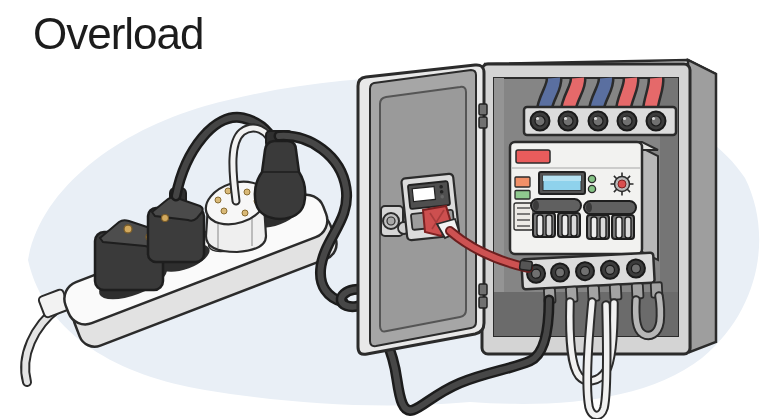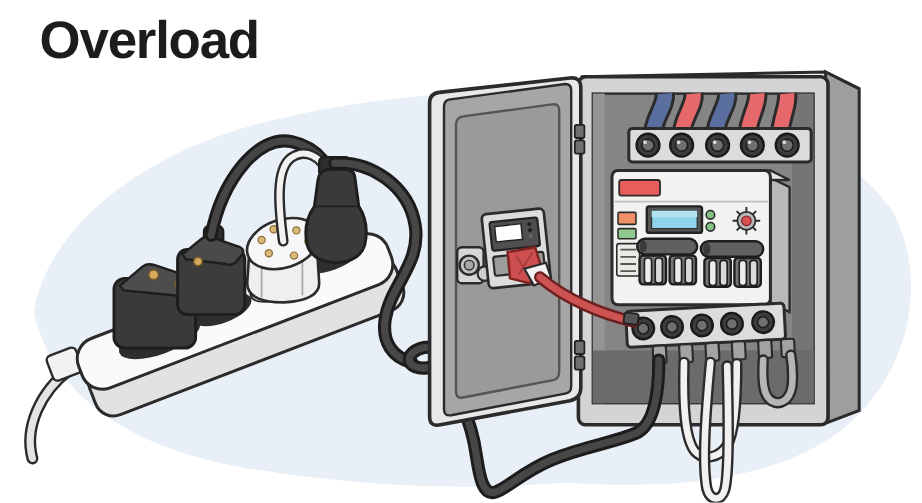--- a/index.html
+++ b/index.html
@@ -1,18 +1,18 @@
 <!DOCTYPE html>
 <html><head>
 <meta charset="utf-8">
 <style>
   html,body{margin:0;padding:0;background:#ffffff;}
   .stage{position:relative;width:768px;height:419px;overflow:hidden;background:#ffffff;
          font-family:"Liberation Sans", sans-serif;}
-  .title{position:absolute;left:33px;top:10px;margin:0;font-size:44px;font-weight:bold;
+  .title{position:absolute;left:33px;top:10px;margin:0;font-size:44px;font-weight:normal;
          color:#1c1c1c;letter-spacing:-1px;line-height:1.1;}
   svg{position:absolute;left:0;top:0;}
 </style>
 </head>
 <body>
 
 <div class="stage">
   <svg width="768" height="419" viewBox="0 0 768 419">
 
     <path fill="#e9eff6" d="M 28 260 C 40 190 115 132 205 106 C 300 80 390 74 475 78 C 585 82 700 108 745 178

